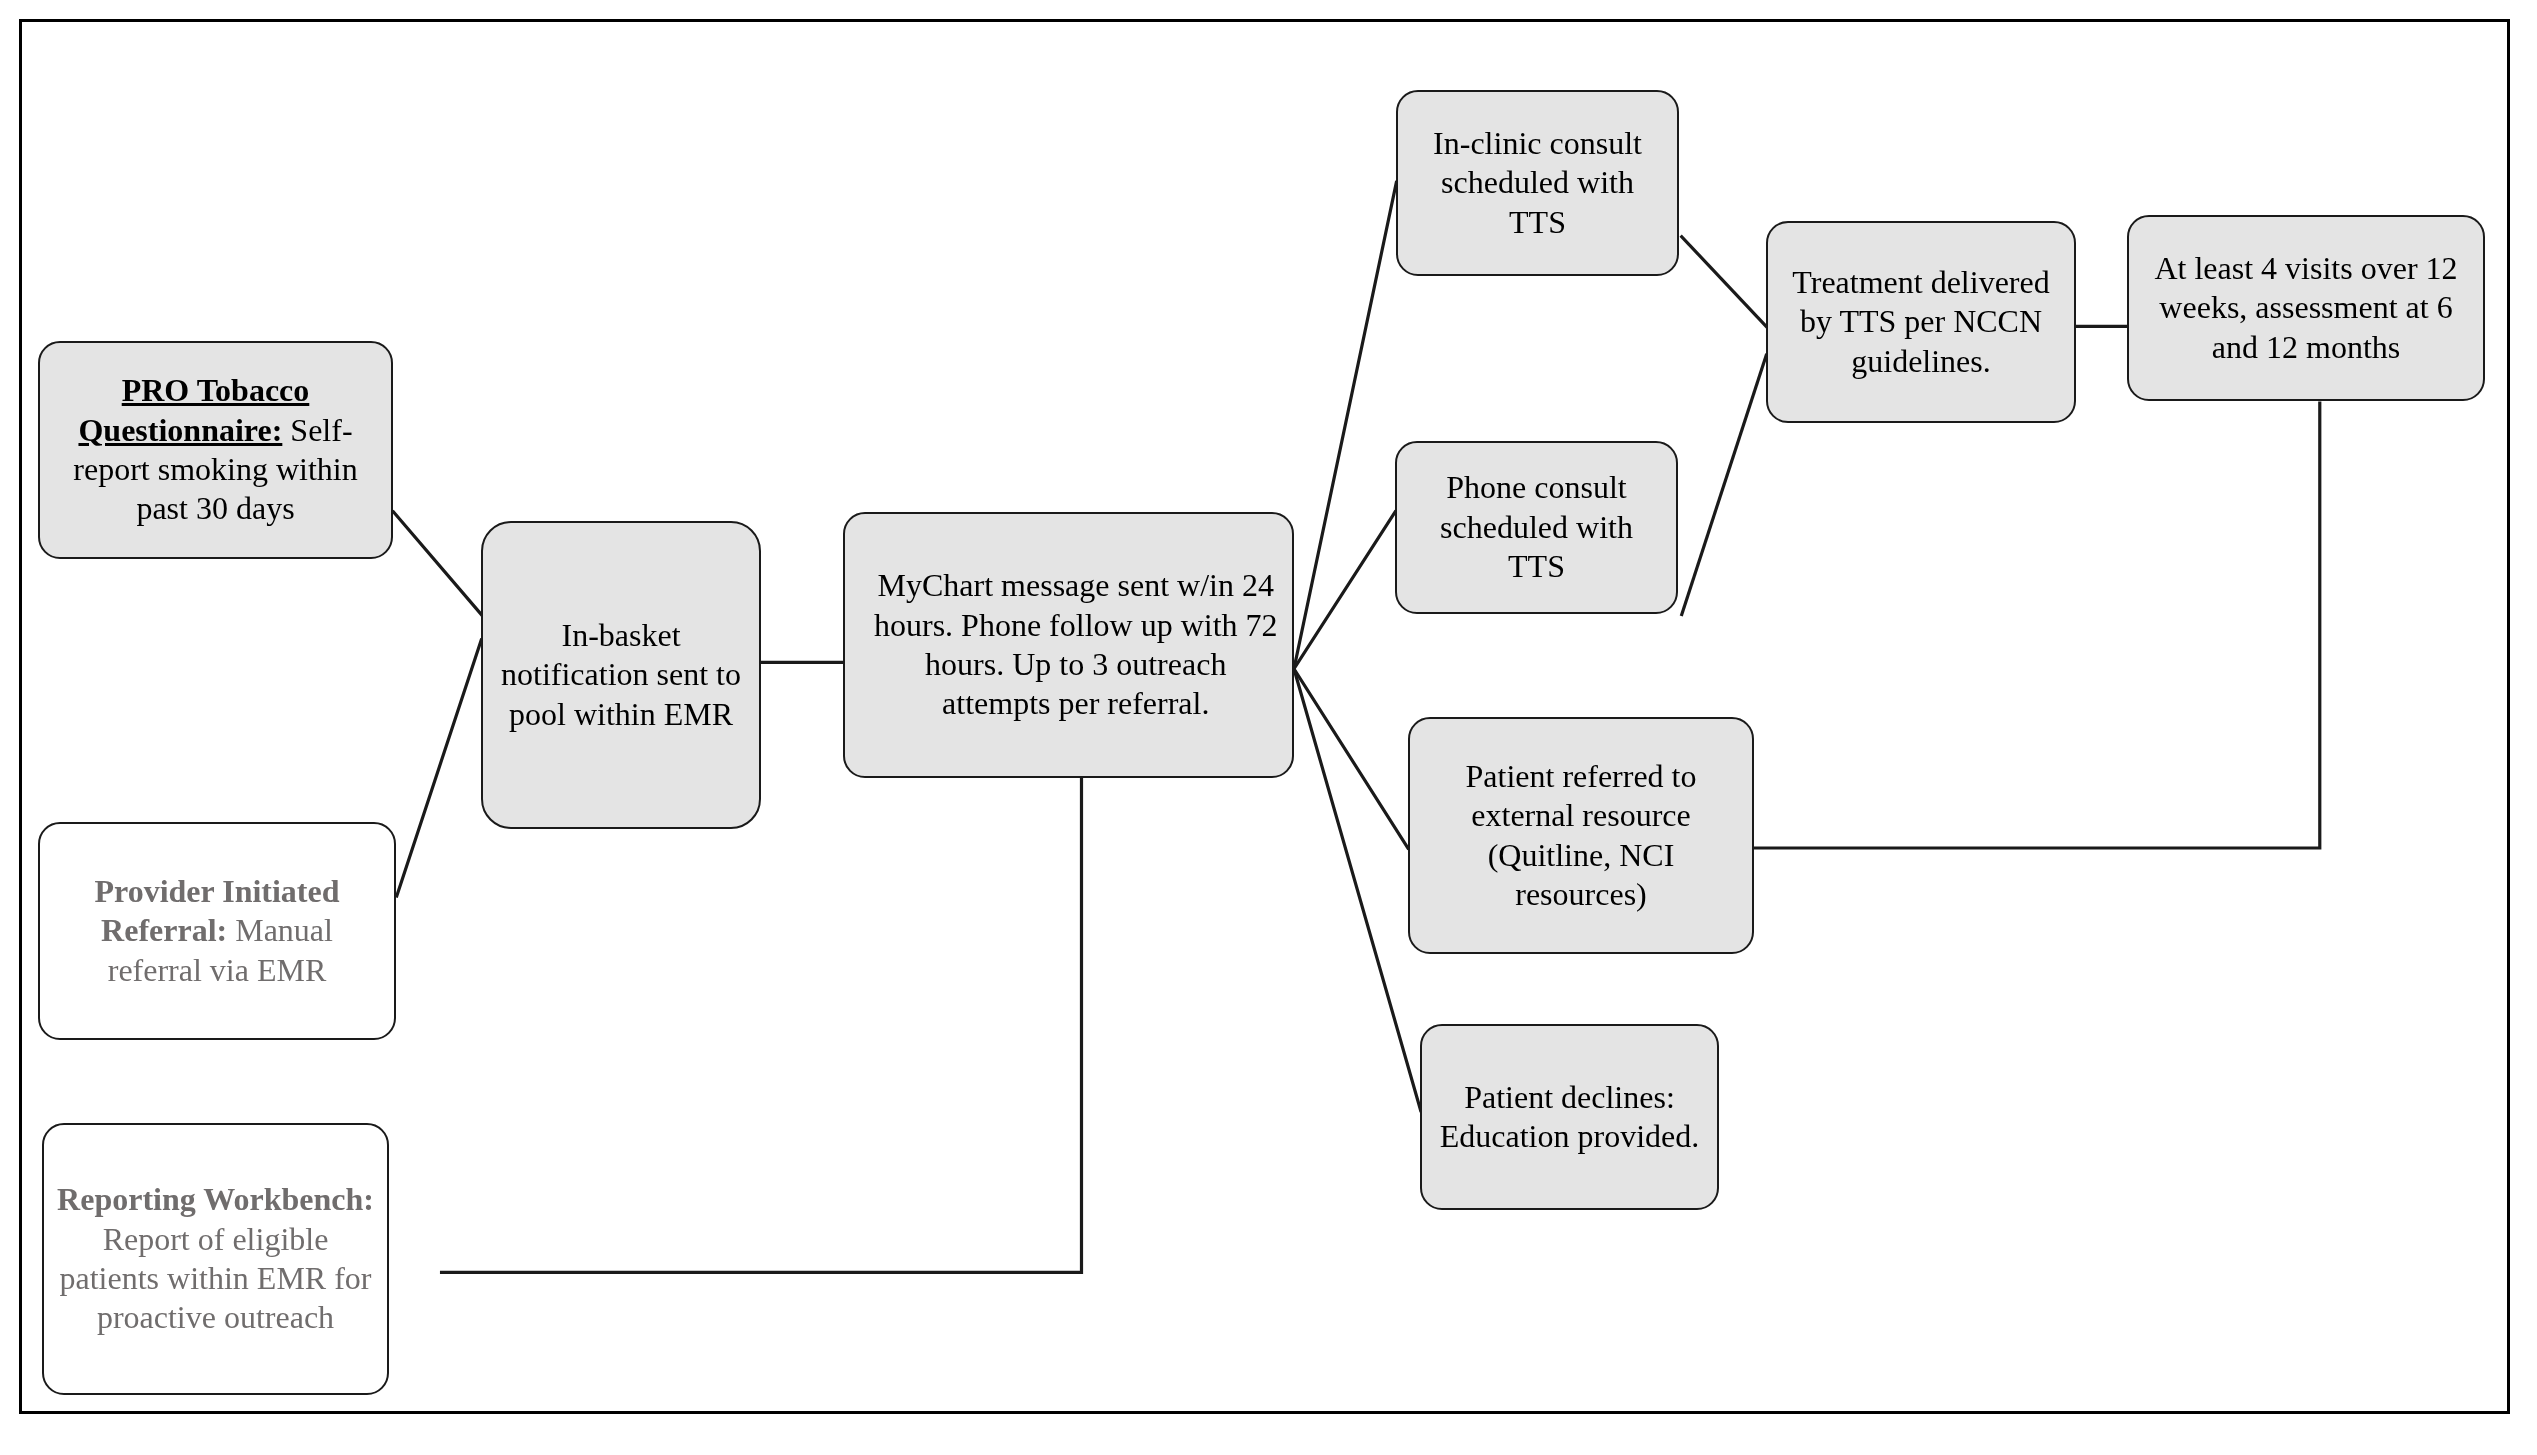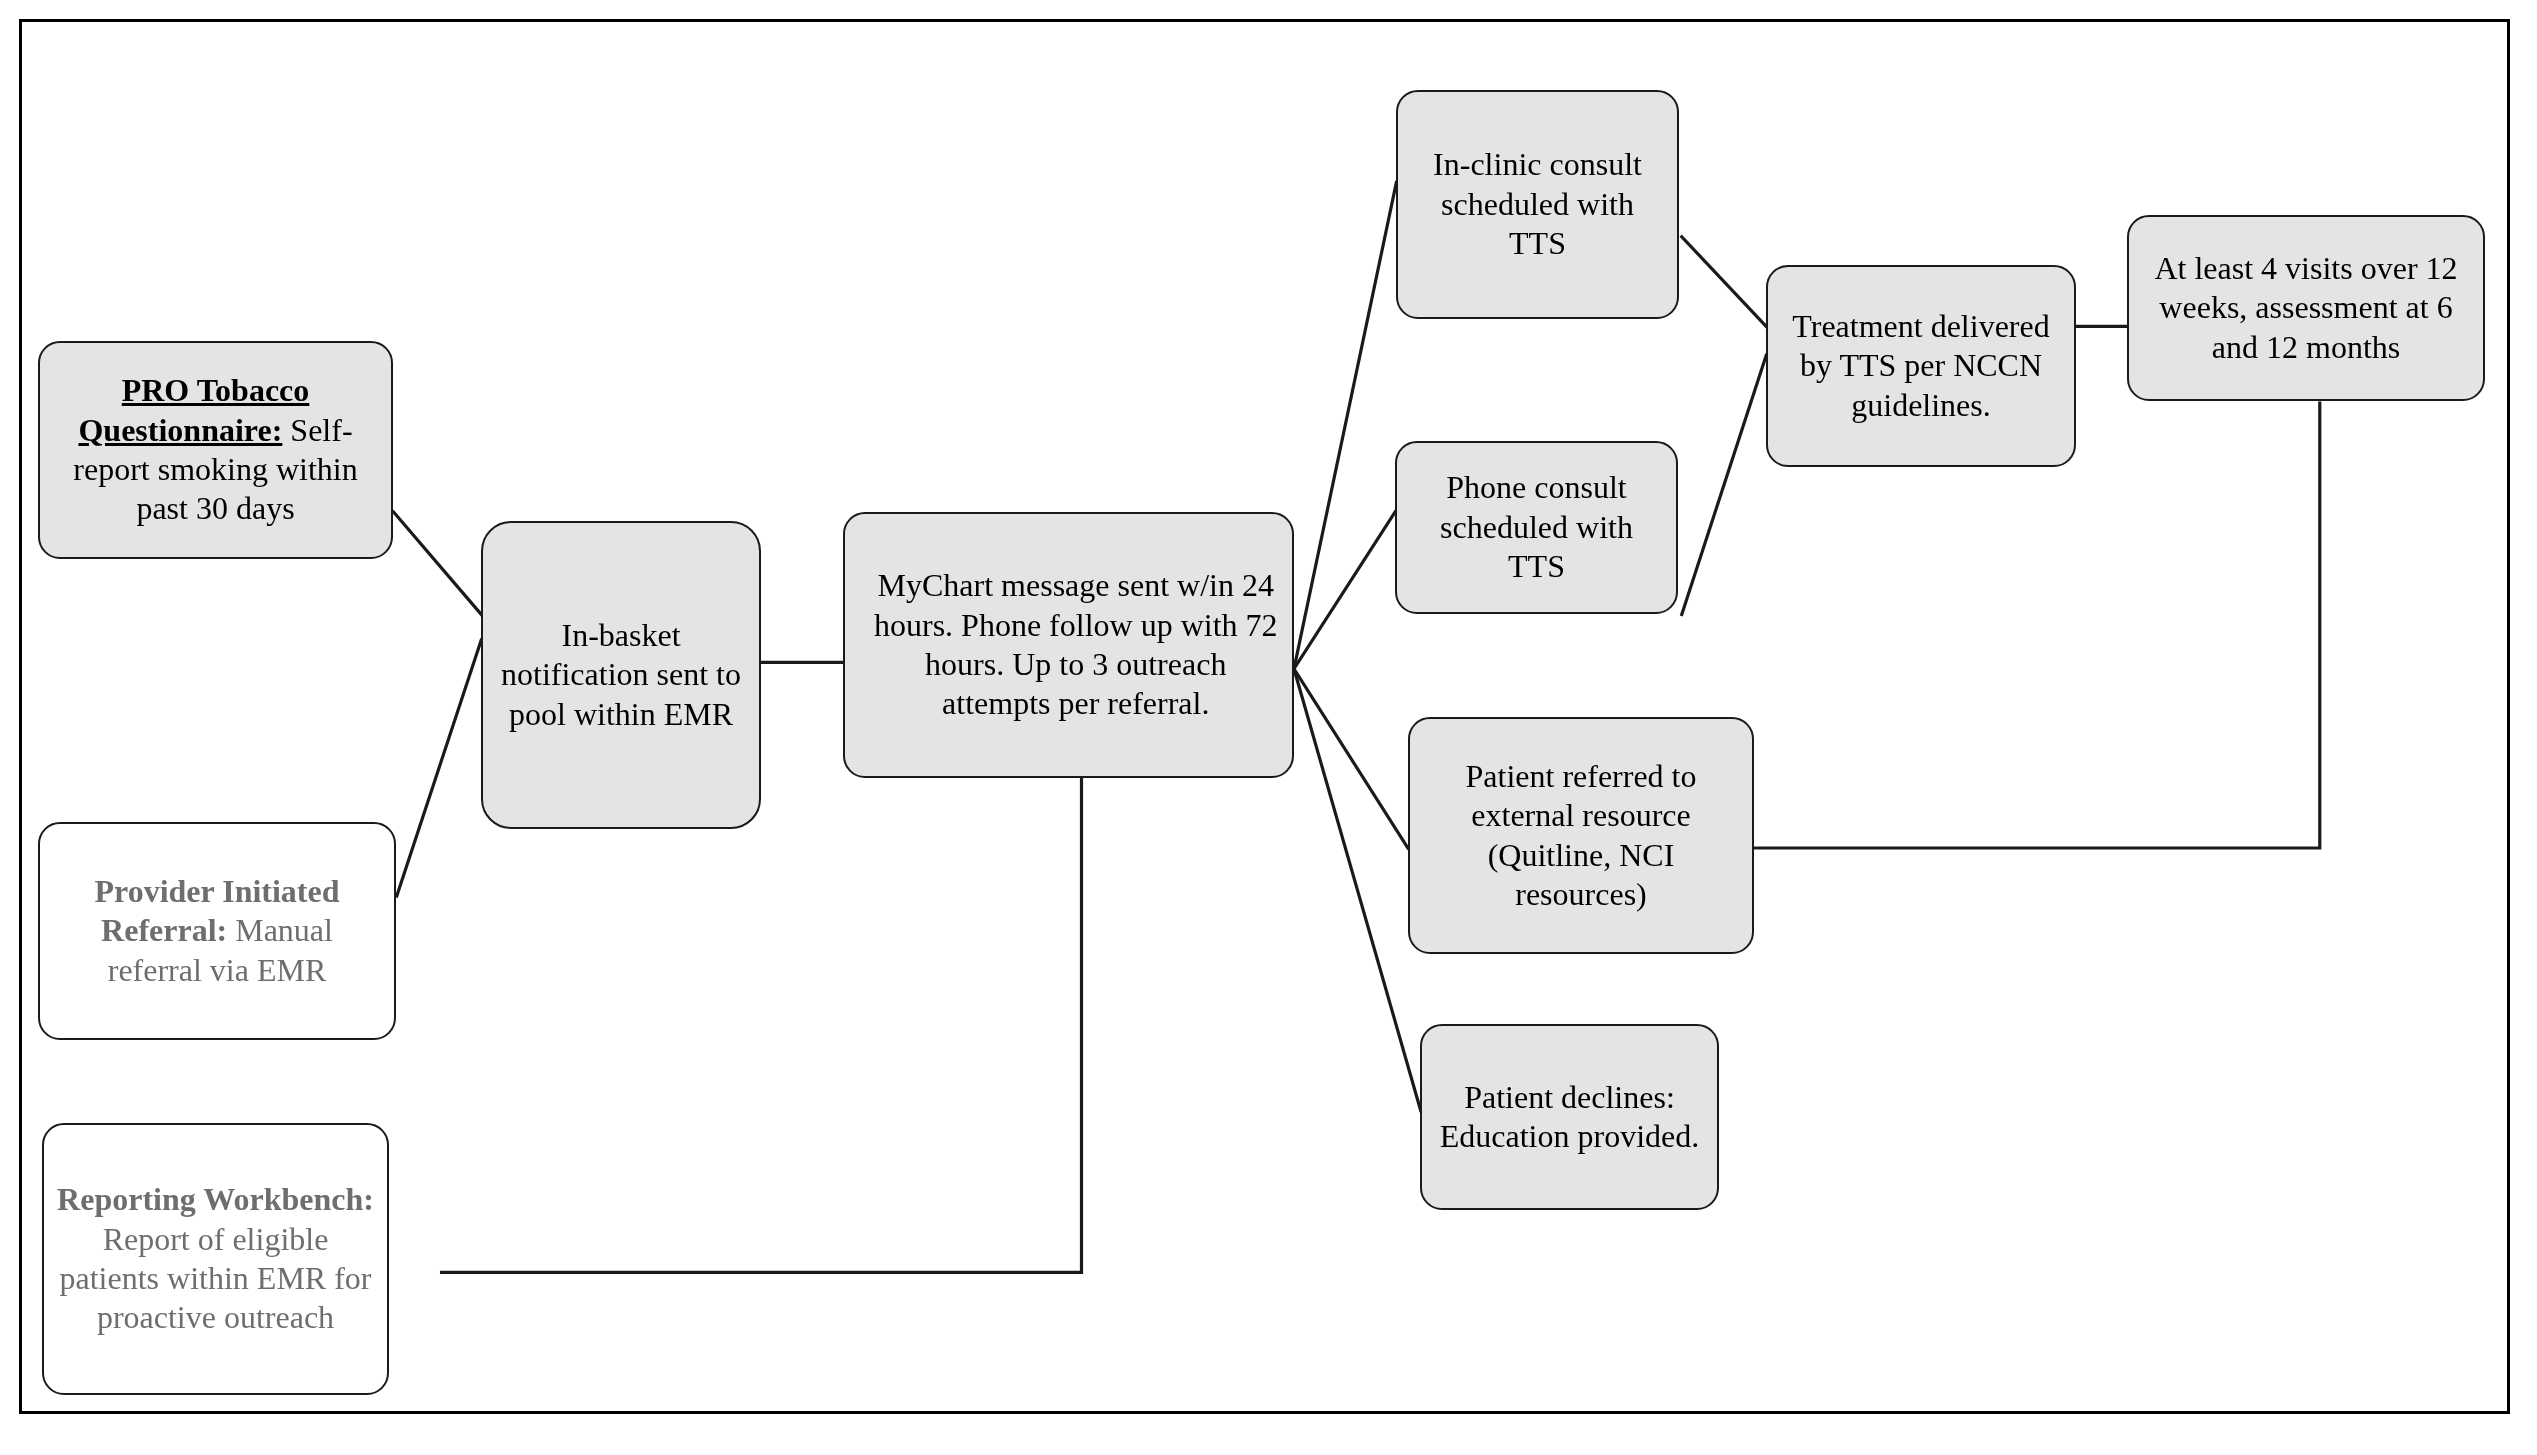--- a/index.html
+++ b/index.html
@@ -93,37 +93,37 @@
   </div>
 
   <div class="node filled fs50" style="left:481px; top:521px; width:280px; height:308px;border-radius:30px;">
     <span class="txt">In-basket notification sent to pool within EMR</span>
   </div>
 
   <div class="node filled fs50" style="left:843px; top:512px; width:451px; height:266px;padding-left:26px;">
     <span class="txt">MyChart message sent w/in 24 hours. Phone follow up with 72 hours. Up to 3 outreach attempts per referral.</span>
   </div>
 
-  <div class="node filled fs50" style="left:1396px; top:90px; width:283px; height:229px;">
+  <div class="node filled fs50" style="left:1396px; top:90px; width:283px; height:186px;">
     <span class="txt">In-clinic consult scheduled with TTS</span>
   </div>
 
   <div class="node filled fs50" style="left:1395px; top:441px; width:283px; height:173px;">
     <span class="txt">Phone consult scheduled with TTS</span>
   </div>
 
   <div class="node filled fs50" style="left:1408px; top:717px; width:346px; height:237px;">
     <span class="txt">Patient referred to external resource (Quitline, NCI resources)</span>
   </div>
 
   <div class="node filled fs50" style="left:1420px; top:1024px; width:299px; height:186px;justify-content:flex-end;">
     <span class="txt">Patient declines: Education provided.</span>
   </div>
 
-  <div class="node filled fs50" style="left:1766px; top:221px; width:310px; height:202px;margin-top:44px;">
+  <div class="node filled fs50" style="left:1766px; top:221px; width:310px; height:202px;">
     <span class="txt">Treatment delivered by TTS per NCCN guidelines.</span>
   </div>
 
   <div class="node filled fs50" style="left:2127px; top:215px; width:358px; height:186px;">
     <span class="txt">At least 4 visits over 12 weeks, assessment at 6 and 12 months</span>
   </div>
 
 </div>
 
 

